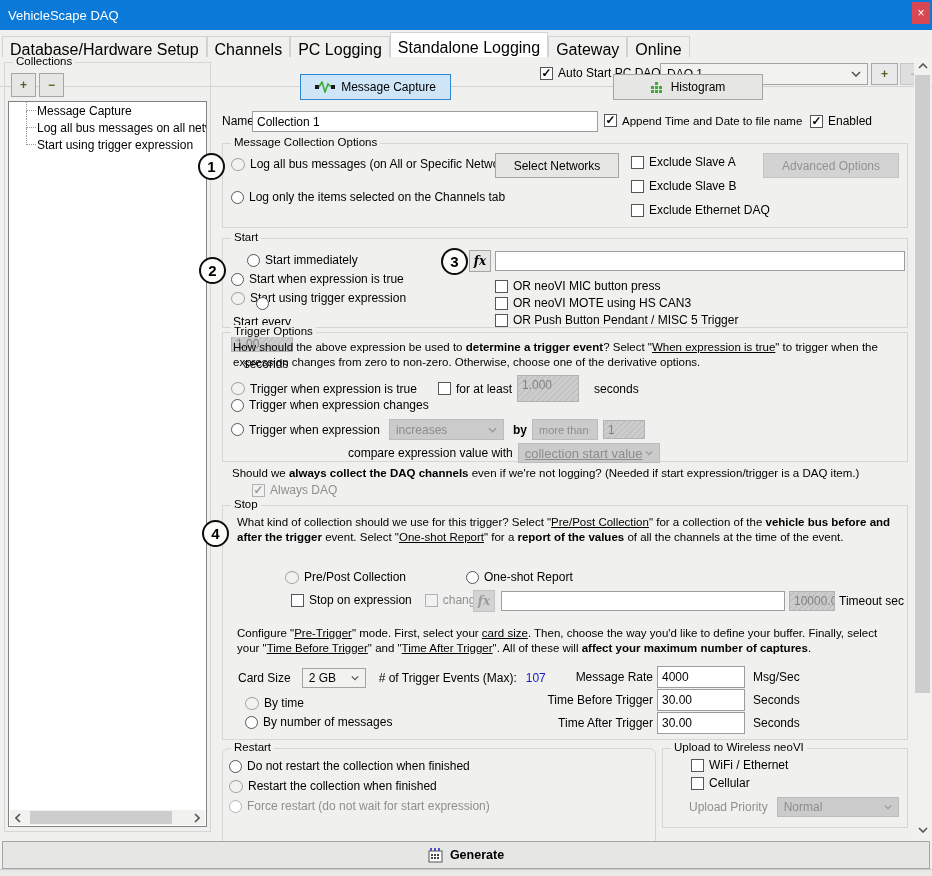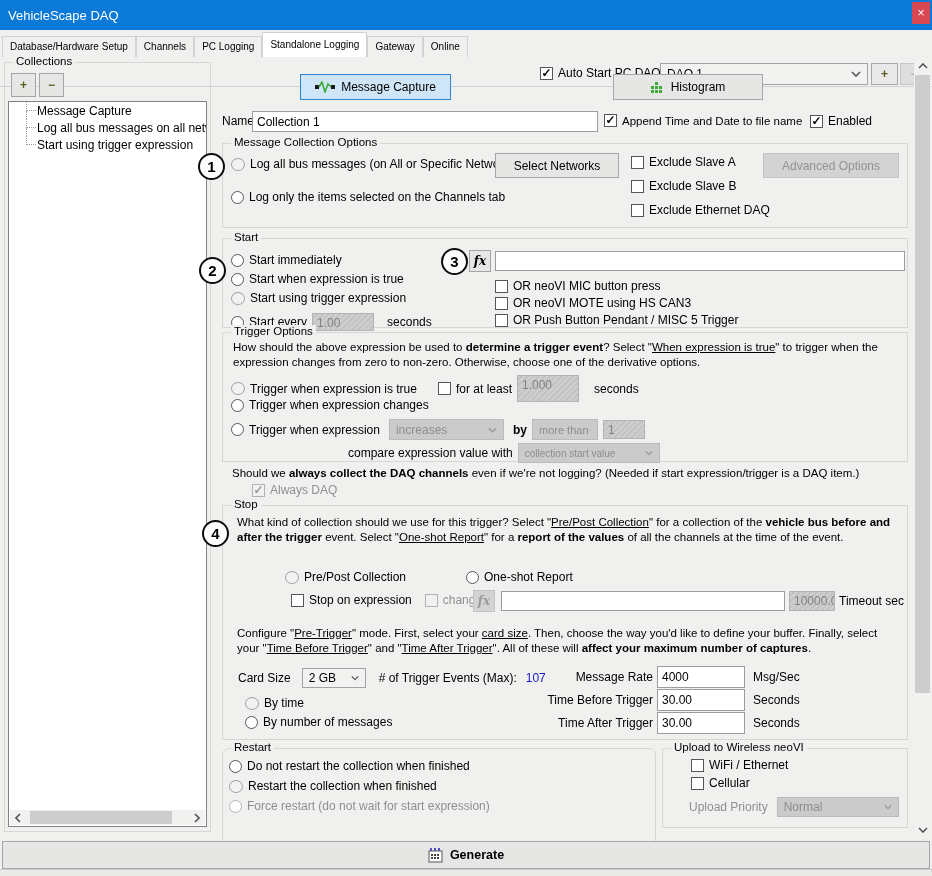--- a/index.html
+++ b/index.html
@@ -11,21 +11,21 @@
   }
   
   .titlebar { position:absolute; left:0; top:0; width:932px; height:30px; background:#0a79d8; }
   .titlebar .title { position:absolute; left:8px; top:8px; color:#fff; font-size:13px; }
   .closebtn { position:absolute; right:2px; top:2px; width:18px; height:22px; background:#d94752;
     color:#fff; display:flex; align-items:center; justify-content:center; font-size:12px; cursor:default; }
   
   .tabrow { position:absolute; left:0; top:30px; width:932px; height:27px; }
   .tabline { position:absolute; left:0; top:56px; width:932px; border-top:1px solid #d2d2d2; }
   .tabs { position:absolute; left:2px; bottom:0; display:flex; align-items:flex-end; }
-  .tab { padding:4px 7px 3px 7px; font-size:10px; border:1px solid #d2d2d2; border-bottom:none;
+  .tab { padding:4px 7px 3px 7px; font-size:16px; border:1px solid #d2d2d2; border-bottom:none;
     background:#f0f0ee; height:21px; white-space:nowrap; }
   .tab.active { background:#fff; height:25px; padding-top:6px; position:relative; z-index:2; }
   .hdr-cb-row { position:absolute; left:540px; top:36px; display:flex; align-items:center; gap:5px; }
   .hdr-select { position:absolute; left:660px; top:33px; width:208px; height:22px; }
   .hdr-btn { position:absolute; top:33px; height:22px; border:1px solid #a8a8a8; background:#e9e9e9;
     display:flex; align-items:center; justify-content:center; font-weight:bold; color:#5c5c20; }
   .hdr-btn.add { left:871px; width:27px; }
   .hdr-btn.rem { left:900px; width:28px; background:#dedede; color:#b0b0b0; border-color:#c6c6c6; }
   
   .grp { position:absolute; border:1px solid #d6d6d4; }
@@ -201,33 +201,33 @@
       <div class="cb"></div>
       <span>Exclude Ethernet DAQ</span>
     </div>
     <div class="btn dis" style="position:absolute; left:540px; top:9px; width:136px; height:25px;">
       <span>Advanced Options</span>
     </div>
   </div>
 
   <div class="grp" style="left:222px; top:238px; width:686px; height:90px;">
     <span class="grp-title">Start</span>
-    <div class="row" style="left:8px; top:14px;">
+    <div class="row" style="left:24px; top:14px;">
       <div class="radio"></div>
       <span>Start immediately</span>
     </div>
     <div class="row" style="left:8px; top:33px;">
       <div class="radio"></div>
       <span>Start when expression is true</span>
     </div>
     <div class="row" style="left:8px; top:52px;">
       <div class="radio sel"></div>
       <span>Start using trigger expression</span>
     </div>
-    <div class="row" style="left:8px; top:74px;">
+    <div class="row" style="left:8px; top:58px;flex-direction:column;">
       <div class="radio"></div>
       <span>Start every</span>
       <div class="dfield" style="width:62px; height:18px;">1.00</div>
       <span style="margin-left:8px;">seconds</span>
     </div>
     <div class="btn" style="position:absolute; left:246px; top:11px; width:22px; height:22px;">
       <span class="fxbtn">fx</span>
     </div>
     <input class="tfield" style="position: absolute; left: 272px; top: 12px; width: 410px; height: 20px;" value="">
     <div class="row" style="left:272px; top:40px;">
@@ -275,21 +275,21 @@
         <span style="font-size:11px;">more than</span>
         <svg width="8" height="6" viewBox="0 0 10 6">
             <polyline class="chev" points="1,1 5,5 9,1" style="stroke:#9a9a9a;"></polyline>
           </svg>
       </div>
       <div class="dfield" style="width:42px; height:19px;">1</div>
     </div>
     <div class="row" style="left:125px; top:110px;">
       <span>compare expression value with</span>
       <div class="sel dis" style="width:142px; height:20px;">
-        <span style="font-size:10px;">collection start value</span>
+        <span style="font-size:13px;text-decoration:underline;">collection start value</span>
         <svg width="8" height="6" viewBox="0 0 10 6">
             <polyline class="chev" points="1,1 5,5 9,1" style="stroke:#9a9a9a;"></polyline>
           </svg>
       </div>
     </div>
   </div>
 
   <div class="para" style="left:232px; top:466px; width:670px;">
     <span>Should we </span><span class="b">always collect the DAQ channels</span><span> even if we're not logging? (Needed if start expression/trigger is a DAQ item.)</span>
   </div>

